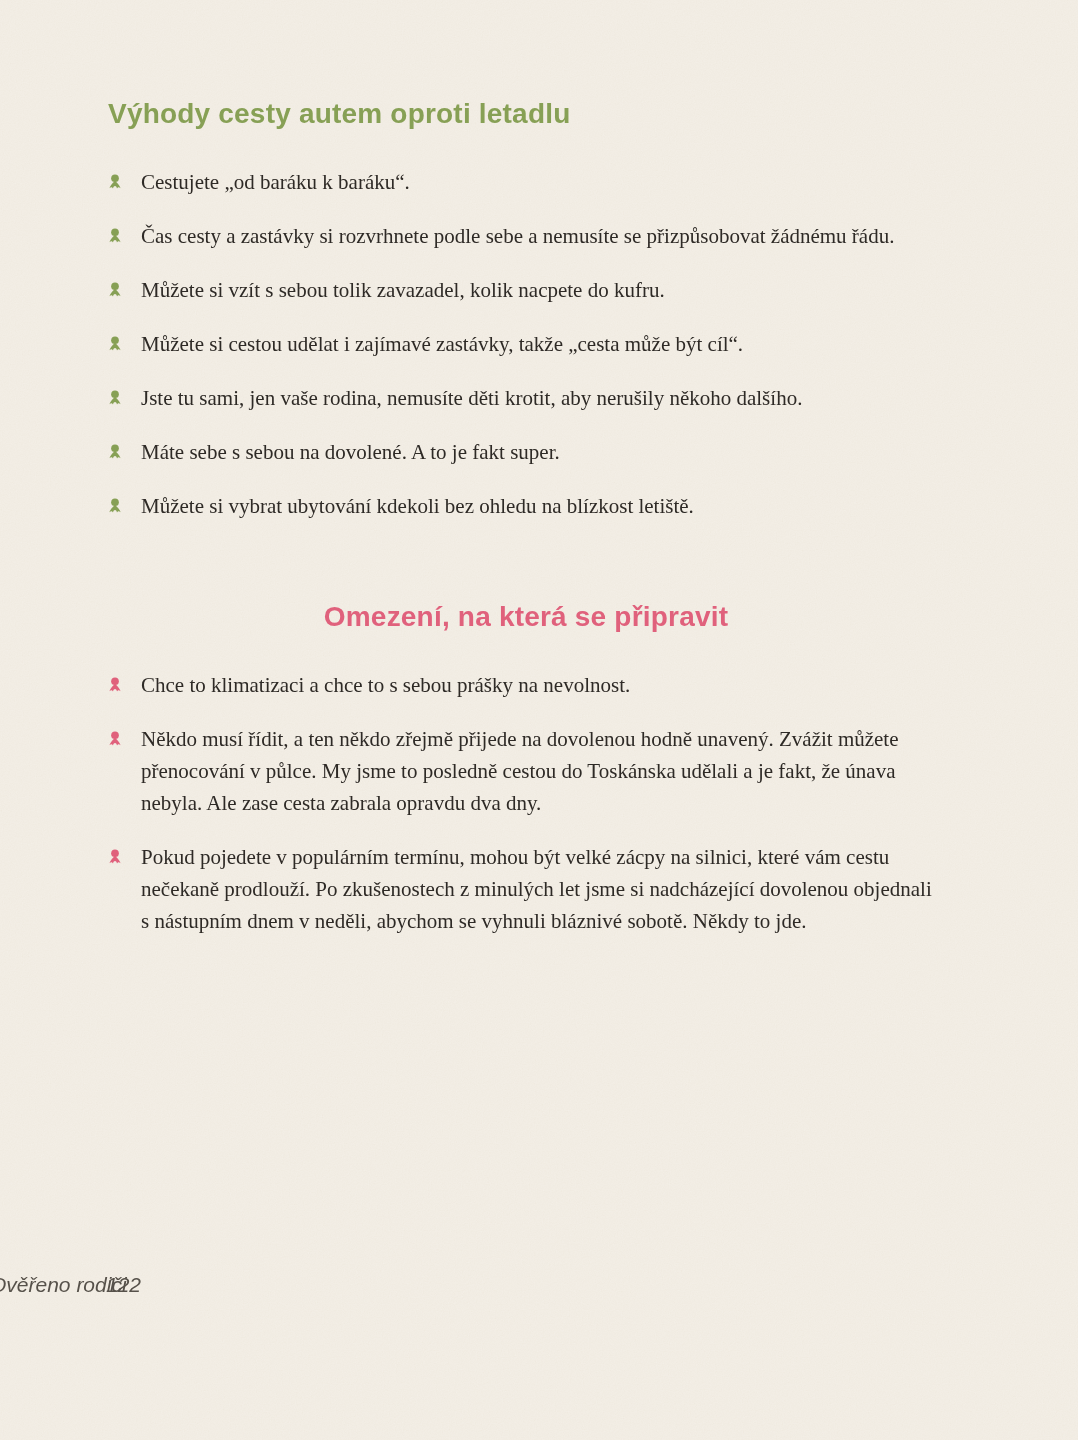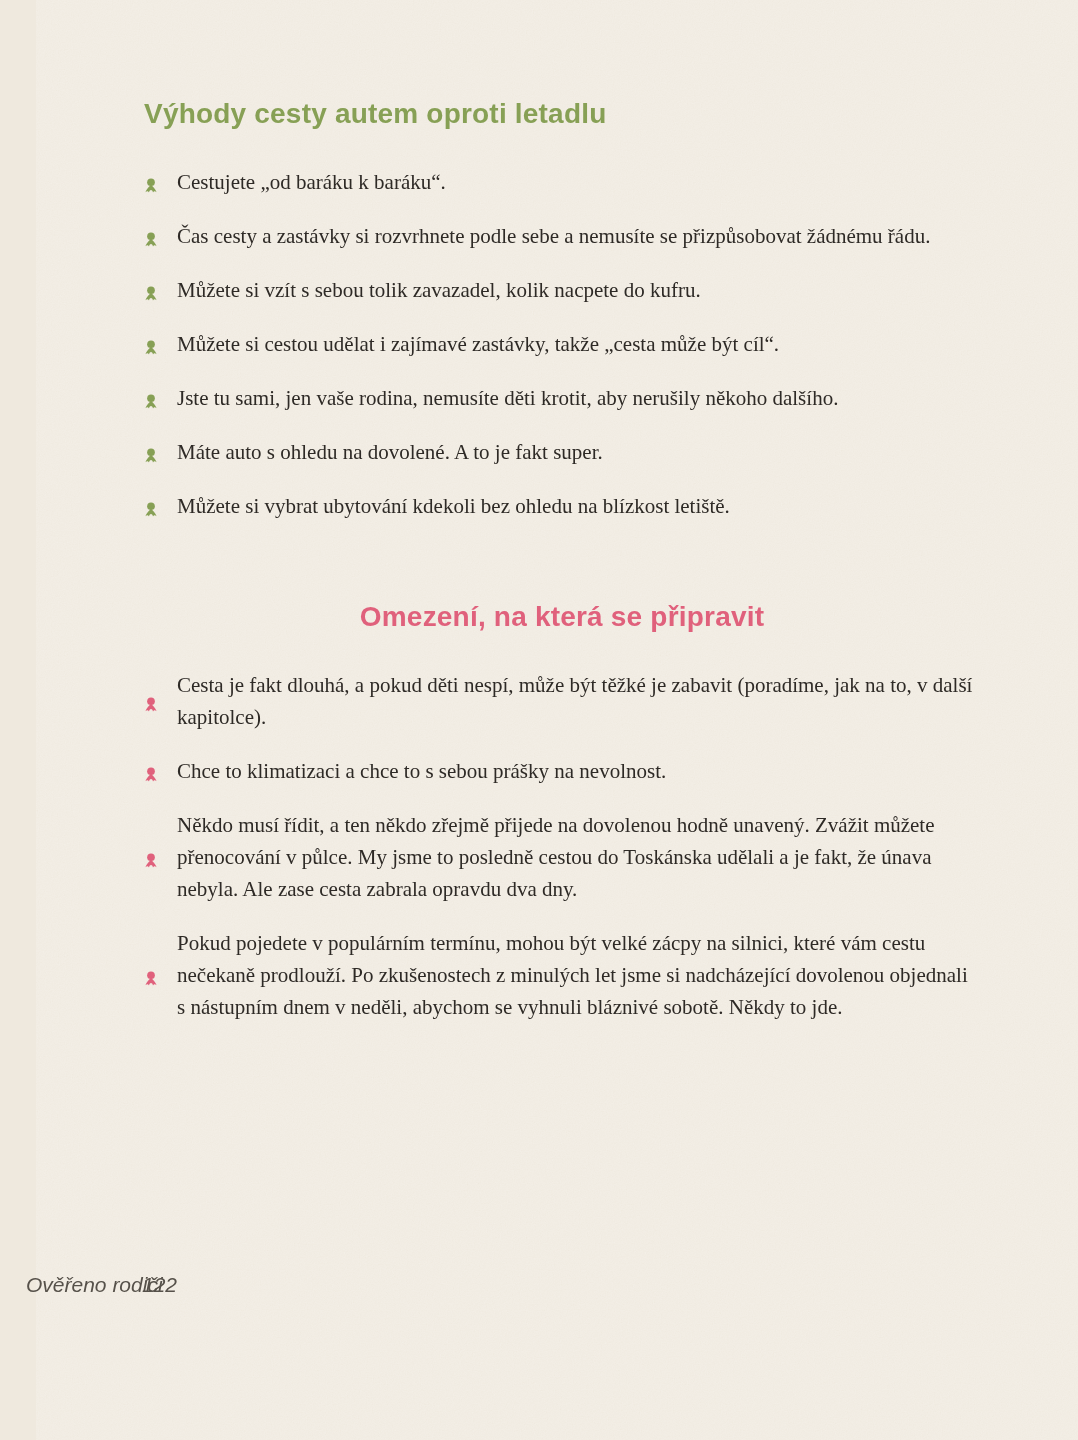--- a/index.html
+++ b/index.html
@@ -13,21 +13,21 @@
   html, body { margin: 0; padding: 0; }
   body {
     width: 1078px;
     height: 1440px;
     position: relative;
     background: var(--background);
     font-family: "Liberation Serif", "DejaVu Serif", serif;
     color: var(--body-text);
     overflow: hidden;
   }
-  .page { position: absolute; inset: 0; margin-left: 36px; }
+  .page { position: absolute; inset: 0; }
   .texture {
     position: absolute; inset: 0;
     width: 100%; height: 100%;
     mix-blend-mode: overlay;
     opacity: 0.38;
     pointer-events: none;
   }
   .content {
     position: absolute;
     left: 108px;
@@ -44,21 +44,21 @@
   }
   .section-green h1 { color: var(--heading-green); margin-top: 97px; }
   .section-pink  h1 { color: var(--heading-pink);  margin-top: 78px; text-align: center; }
   ul.bullet-list {
     list-style: none;
     margin: 36px 0 0 0;
     padding: 0;
   }
   ul.bullet-list li {
     display: flex;
-    align-items: center;
+    align-items: flex-start;
     margin: 0 0 22px 0;
   }
   .section-green .bullet-glyph { color: var(--heading-green); }
   .section-pink  .bullet-glyph { color: var(--heading-pink); }
   .bullet {
     flex: 0 0 33px;
     padding-top: 8px;
   }
   .bullet-glyph {
     width: 14px; height: 16px;
@@ -168,44 +168,36 @@
               </svg>
             </span>
           <span class="item-text">Jste tu sami, jen vaše rodina, nemusíte děti krotit, aby nerušily někoho dalšího.</span>
         </li>
         <li>
           <span class="bullet">
               <svg class="bullet-glyph">
                 <use href="#octo-bullet"></use>
               </svg>
             </span>
-          <span class="item-text">Máte auto s ohledu na dovolené. A to je fakt super.</span>
+          <span class="item-text">Máte sebe s sebou na dovolené. A to je fakt super.</span>
         </li>
         <li>
           <span class="bullet">
               <svg class="bullet-glyph">
                 <use href="#octo-bullet"></use>
               </svg>
             </span>
           <span class="item-text">Můžete si vybrat ubytování kdekoli bez ohledu na blízkost letiště.</span>
         </li>
       </ul>
     </section>
 
     <section class="section section-pink">
       <h1>Omezení, na která se připravit</h1>
       <ul class="bullet-list">
-        <li>
-          <span class="bullet">
-              <svg class="bullet-glyph">
-                <use href="#octo-bullet"></use>
-              </svg>
-            </span>
-          <span class="item-text">Cesta je fakt dlouhá, a pokud děti nespí, může být těžké je zabavit (poradíme, jak na to, v další kapitolce).</span>
-        </li>
         <li>
           <span class="bullet">
               <svg class="bullet-glyph">
                 <use href="#octo-bullet"></use>
               </svg>
             </span>
           <span class="item-text">Chce to klimatizaci a chce to s sebou prášky na nevolnost.</span>
         </li>
         <li>
           <span class="bullet">

